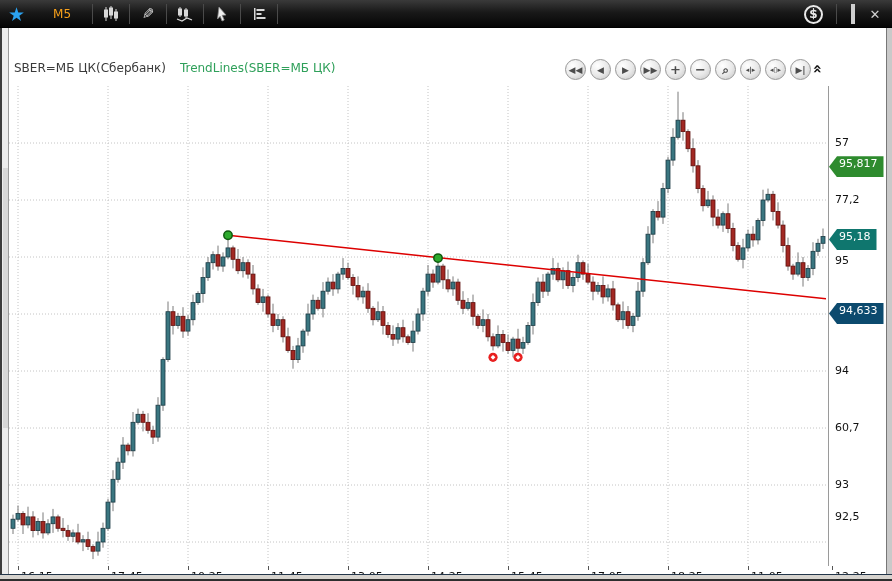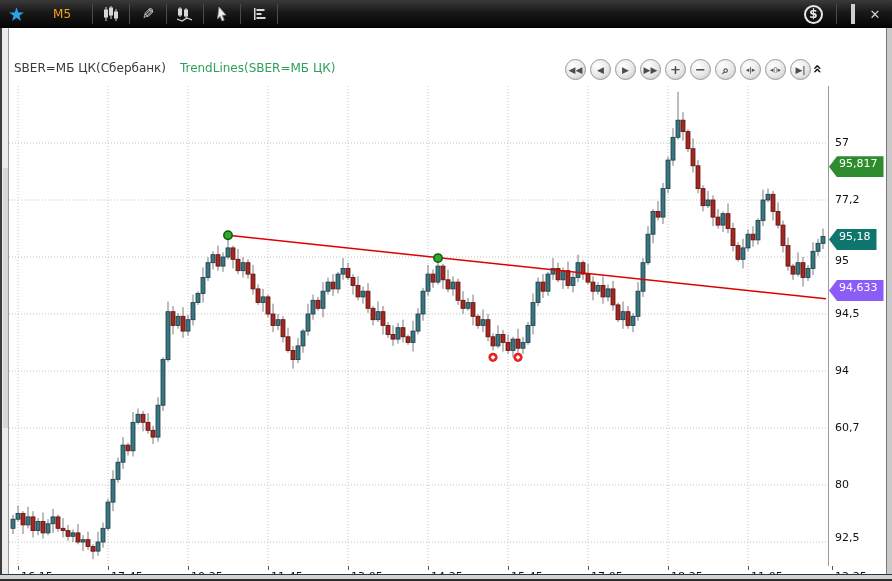--- a/index.html
+++ b/index.html
@@ -502,25 +502,25 @@
         </svg>
     </div>
 
     <div class="price-axis" id="price-axis">
         <div class="ptick" style="top: 50px;">57</div>
         <div class="ptick" style="top: 107px;">77,2</div>
         <div class="ptick" style="top: 168px;">95</div>
         <div class="ptick" style="top: 221px;">94,5</div>
         <div class="ptick" style="top: 278px; text-align: center;">94</div>
         <div class="ptick" style="top: 335px;">60,7</div>
-        <div class="ptick" style="top: 392px;">80</div>
-        <div class="ptick" style="top: 445px; text-align: center;">92,5</div>
+        <div class="ptick" style="top: 392px;">93</div>
+        <div class="ptick" style="top: 424px; text-align: center;">92,5</div>
         <div class="price-tag" style="top: 70.362px; background: rgb(46, 139, 46);">95,817</div>
         <div class="price-tag" style="top: 142.98px; background: #0f766e;">95,18</div>
-        <div class="price-tag" style="top: 194px; background: #8b5cf6;">94,633</div>
+        <div class="price-tag" style="top: 217px; background: #0c4a6e;">94,633</div>
       </div>
     <div class="time-axis" id="time-axis">
         <div class="ttick" style="left: 9px;"></div>
         <div class="tlabel" style="left: 12px;">16:15</div>
         <div class="ttick" style="left: 99px;"></div>
         <div class="tlabel" style="left: 102px;">17:45</div>
         <div class="ttick" style="left: 179px;"></div>
         <div class="tlabel" style="left: 182px;">10:25</div>
         <div class="ttick" style="left: 259px;"></div>
         <div class="tlabel" style="left: 262px;">11:45</div>

